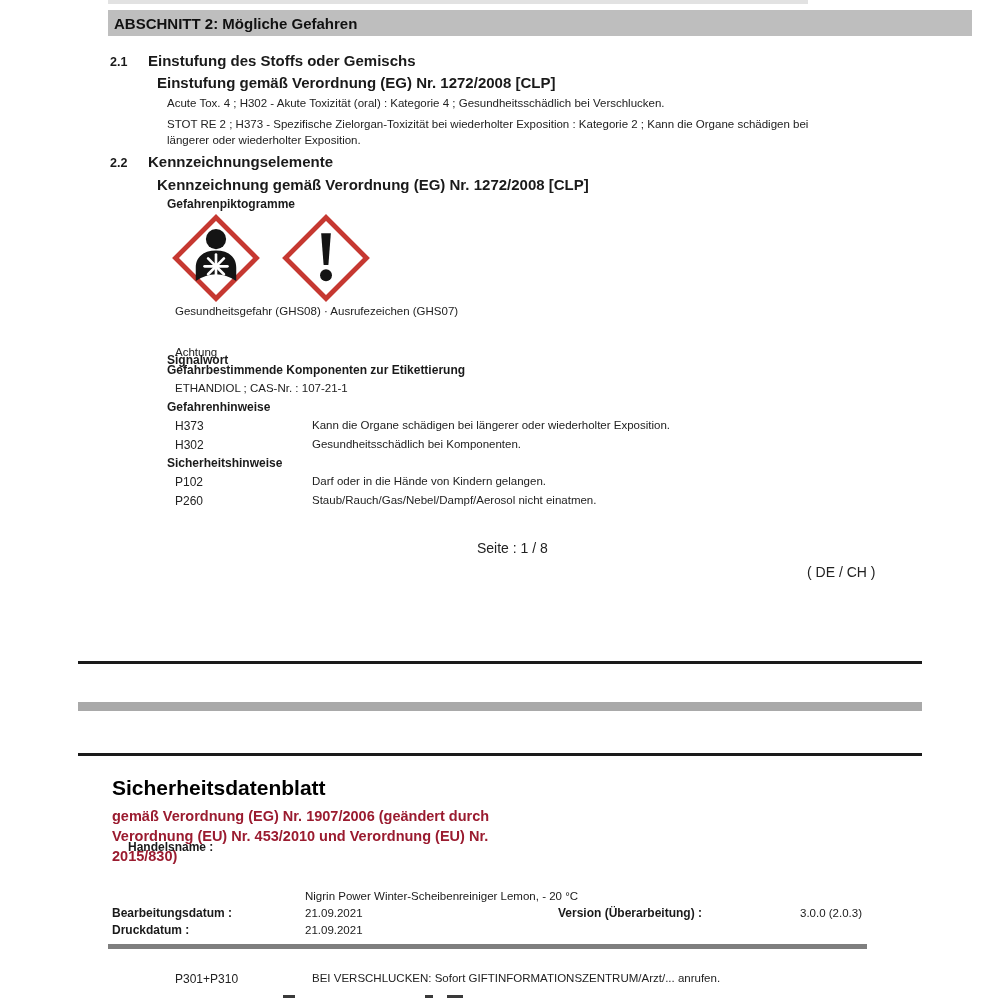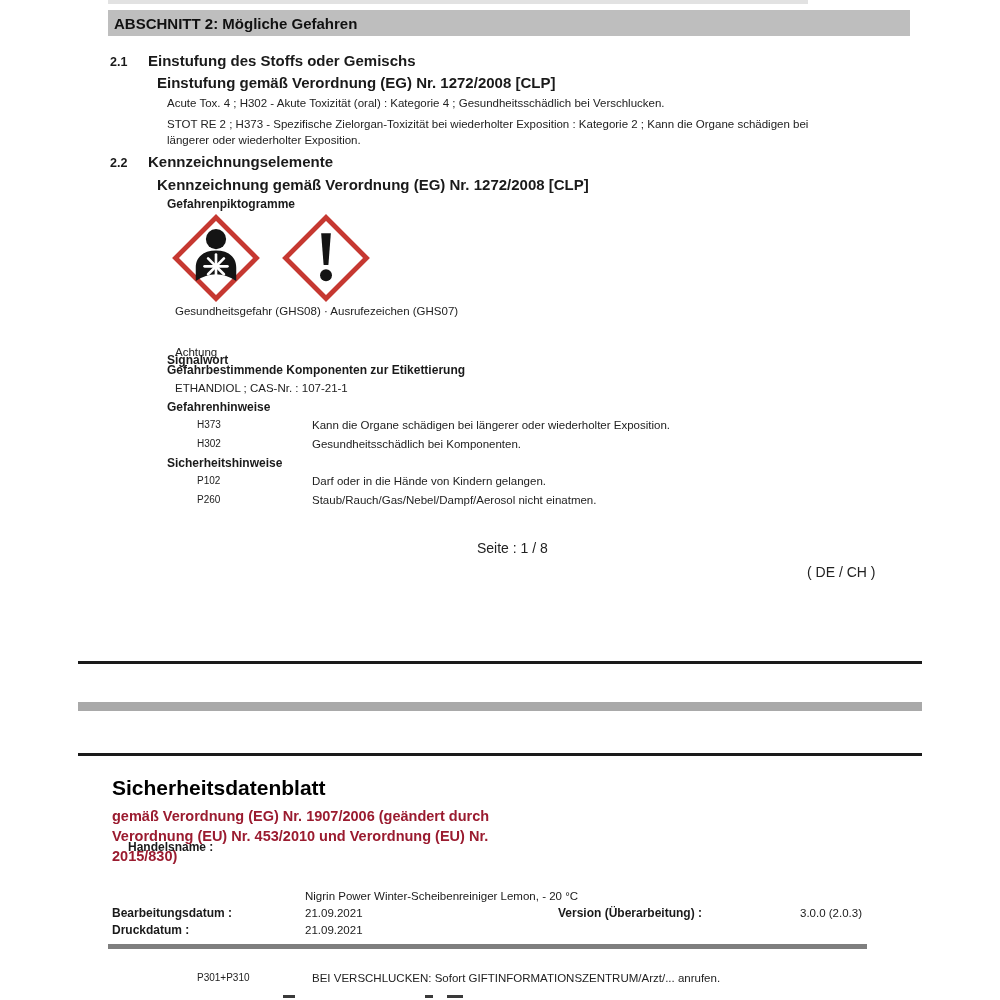--- a/index.html
+++ b/index.html
@@ -9,30 +9,30 @@
     background:#fff; overflow:hidden;
     font-family:"Liberation Sans", sans-serif; color:#1a1a1a;
   }
   .abs { position:absolute; }
 
   
   .top-remnant { left:108px; top:0; width:700px; height:4px; background:#e2e2e2; }
 
   
   .sec-header {
-    left:108px; top:10px; width:802px; height:26px;
+    left:108px; top:10px; width:864px; height:26px;
     background:#bebebe; display:flex; align-items:center;
     font-size:15px; font-weight:bold; padding-left:6px; color:#111;
   }
 
   .num { font-size:12.5px; font-weight:bold; }
   .h1 { font-size:15px; font-weight:bold; }
   .h2 { font-size:12px; font-weight:bold; }
   .body-txt { font-size:11.5px; color:#222; }
-  .code-col { font-size:10px; color:#222;margin-left:22px; }
+  .code-col { font-size:12px; color:#222; }
 
   .picto { width:88px; height:88px; }
 
   .seite { font-size:14px; color:#222; }
   .locale { font-size:14px; color:#222; }
 
   .rule-black { height:3px; background:#1a1a1a; }
   .rule-gray-mid { height:9px; background:#a9a9a9; }
   .rule-gray-dark { height:5px; background:#7f7f7f; }
 

